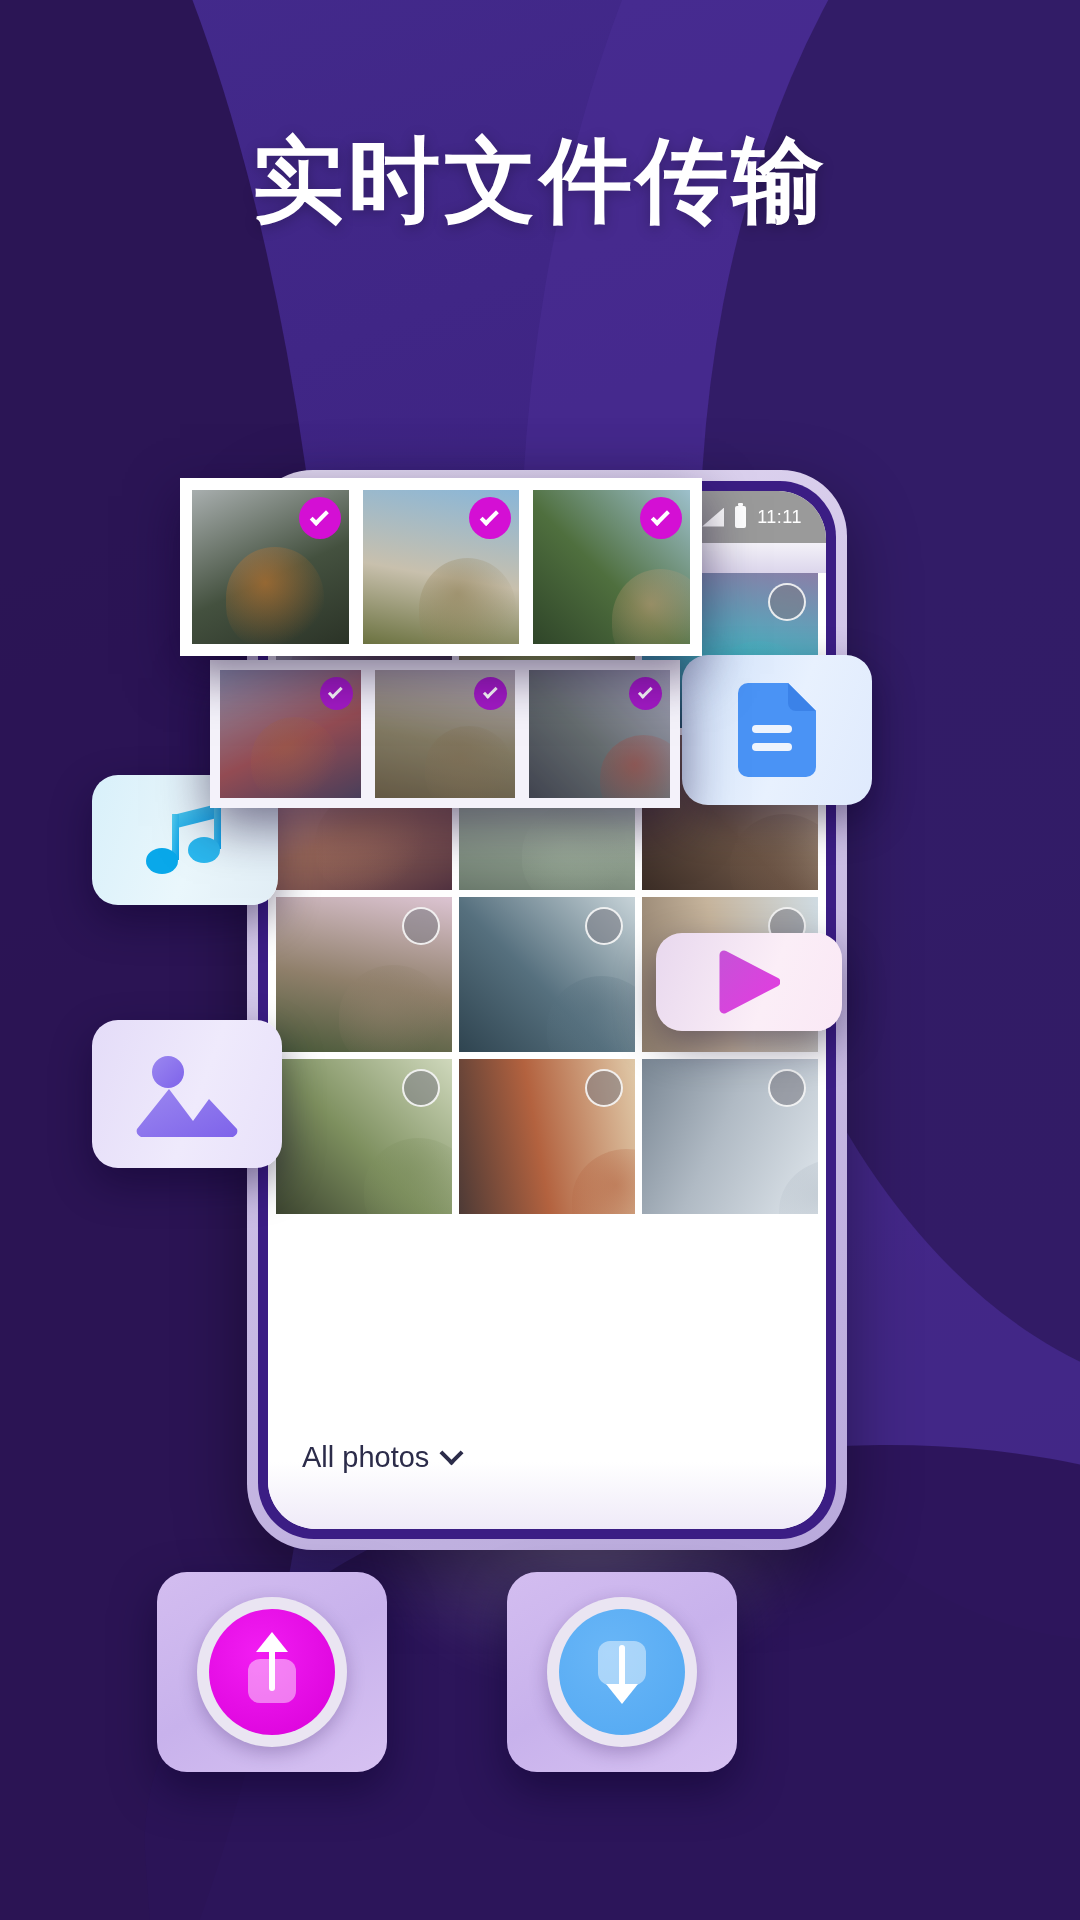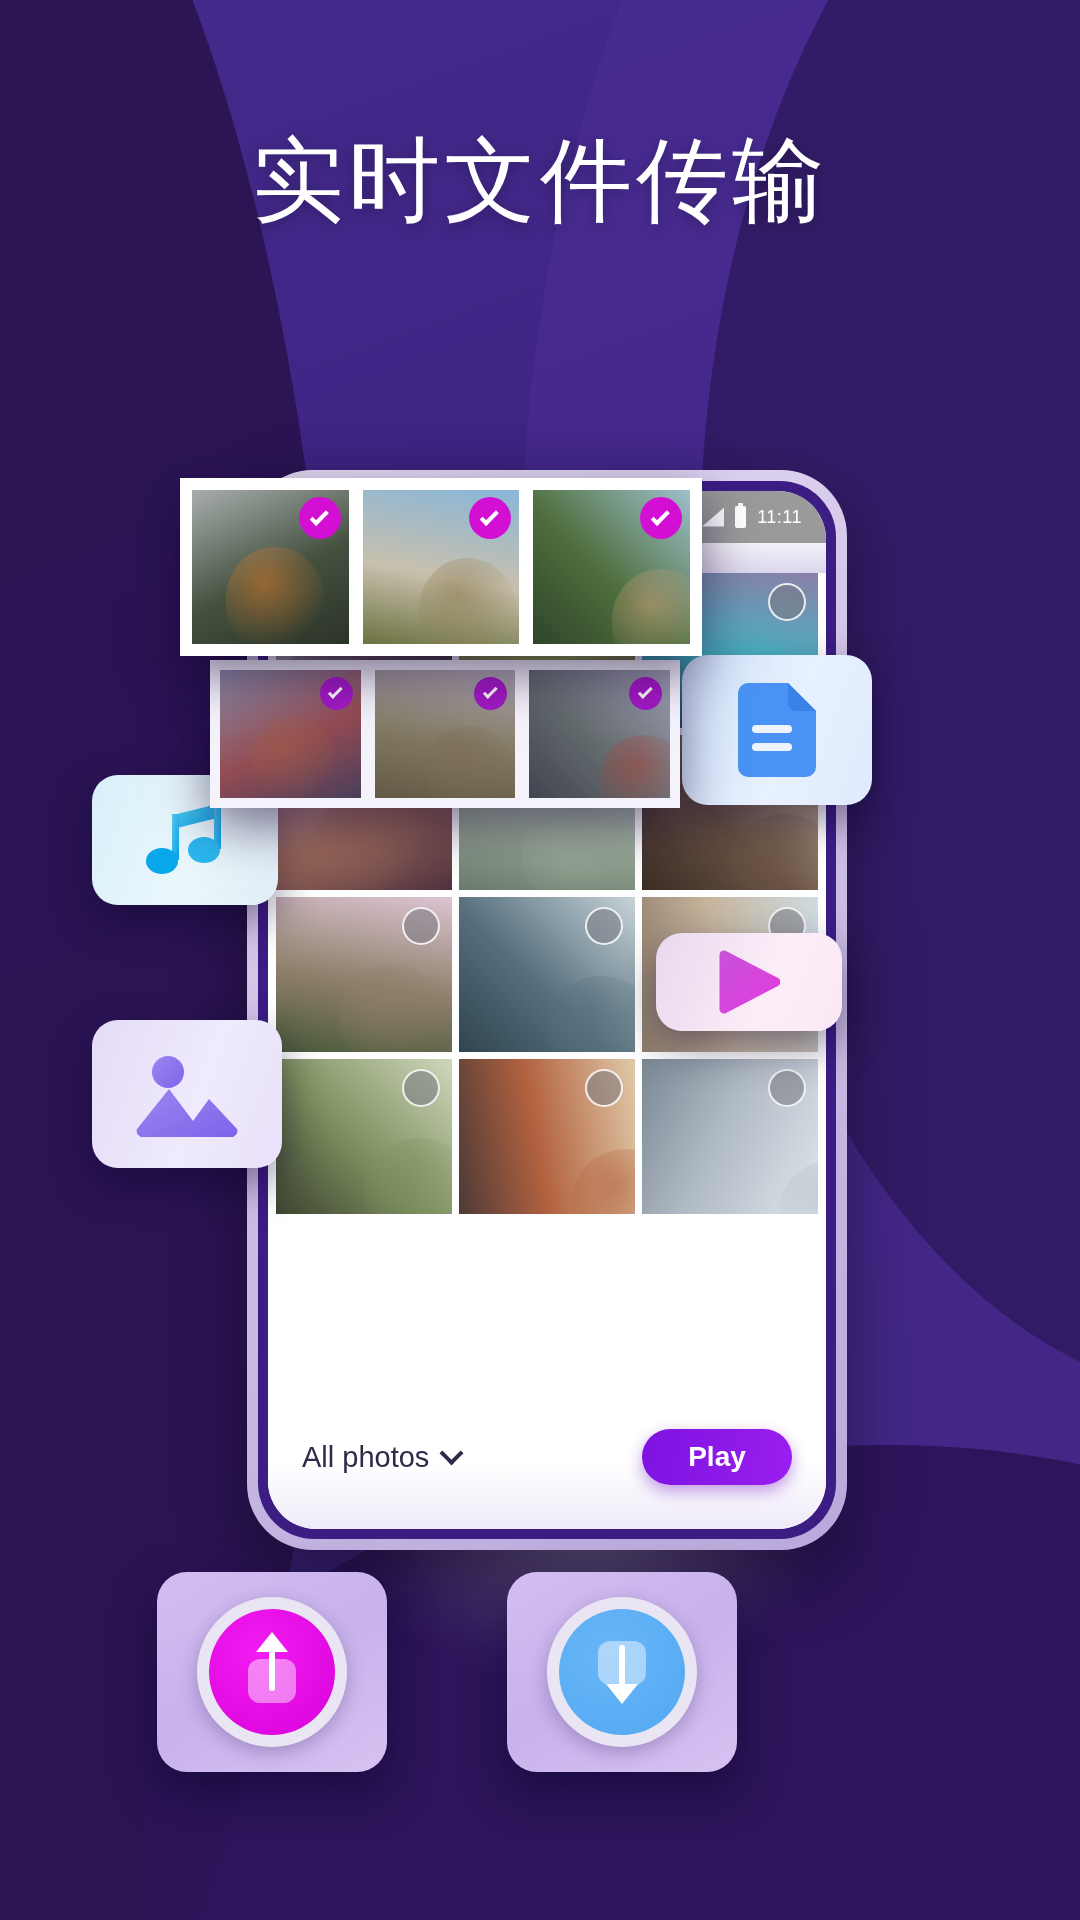--- a/index.html
+++ b/index.html
@@ -63,21 +63,21 @@
 
   
   #title {
     position:absolute;
     top:130px; left:0; width:1080px;
     text-align:center;
     color:#ffffff;
     font-size:92px;
     line-height:1.1;
     letter-spacing:4px;
-    font-weight:400;
+    font-weight:700;
     font-family:"DejaVu Sans", sans-serif;
     text-shadow:0 3px 14px rgba(0,0,0,.25);
   }
 
   
   #phone {
     position:absolute;
     left:247px; top:470px;
     width:600px; height:1080px;
   }
@@ -456,21 +456,20 @@
             <div class="badge-off"></div>
           </div>
         </div>
     </div>
 
     <div class="phone-bottombar">
       <div class="allphotos">
         <span>All photos</span>
         <span class="chev"></span>
       </div>
-      <button class="play-btn">Play</button>
     </div>
 
   </div>
 </div>
 
 <div class="float-card" id="float-doc">
   <svg width="78" height="94" viewBox="0 0 78 94">
     <path d="M0 10a10 10 0 0 1 10-10h40l28 28v56a10 10 0 0 1-10 10H10A10 10 0 0 1 0 84z" fill="#4a93f5"></path>
     <path d="M50 0l28 28H58a8 8 0 0 1-8-8z" fill="#3b82e8"></path>
     <rect x="14" y="42" width="40" height="8" rx="4" fill="#eef4fd"></rect>

